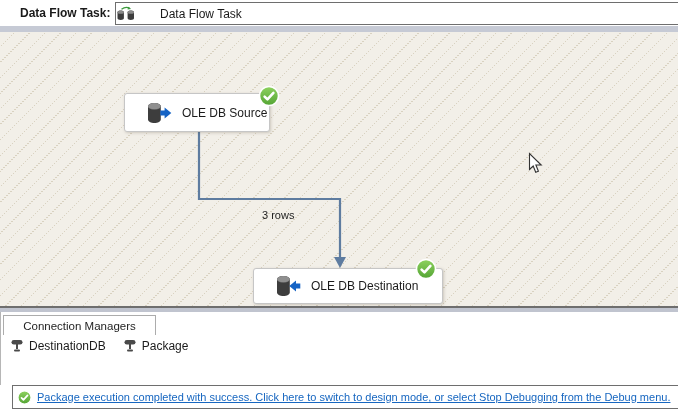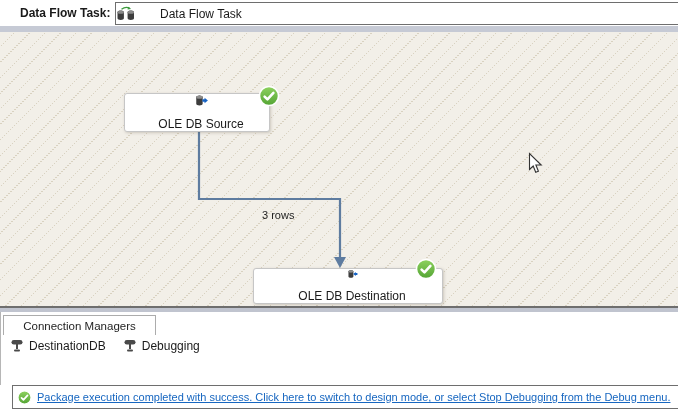--- a/index.html
+++ b/index.html
@@ -17,21 +17,21 @@
 
   
   .canvas { position:absolute; left:0; top:32px; width:678px; height:275px;
             background-color:#f2efe8;
             background-image:
               repeating-linear-gradient(0deg, #f2efe8 0 1px, rgba(242,239,232,0) 1px 2px),
               repeating-linear-gradient(135deg, rgba(242,239,232,0) 0 10px, #d9d2c1 10px 11px); }
 
   .flow-node { position:absolute; background:#fff; border:1px solid #c6c6c6; border-radius:3px;
                box-shadow:1px 1px 3px rgba(90,80,60,0.25); display:flex; align-items:center;
-               padding-left:8px; gap:10px;flex-direction:column; }
+               padding-left:20px; gap:10px; }
   .node-source { left:124px; top:61px; width:146px; height:39px; }
   .node-dest   { left:253px; top:236px; width:190px; height:36px; }
   .node-label  { font-size:12px; color:#1b1b1b; white-space:nowrap; }
 
   .status-badge { position:absolute; width:22px; height:22px; }
   .badge-source { left:258px; top:53px; }
   .badge-dest   { left:415px; top:226px; }
 
   .connector-svg { position:absolute; left:0; top:0; width:678px; height:275px; pointer-events:none; }
   .connector-label { position:absolute; left:262px; top:177px; font-size:11px; color:#1e1e1e; }
@@ -147,21 +147,21 @@
           <rect x="3" y="10.4" width="6" height="2.2" rx="1" fill="#4a4a4a"></rect>
         </svg>
         <span class="cm-item-label">DestinationDB</span>
       </div>
       <div class="cm-item">
         <svg class="icon-block" width="12" height="14" viewBox="0 0 12 14">
           <rect x="0.5" y="1" width="11" height="4.6" rx="2.3" fill="#4a4a4a"></rect>
           <rect x="5" y="5" width="2" height="5" fill="#4a4a4a"></rect>
           <rect x="3" y="10.4" width="6" height="2.2" rx="1" fill="#4a4a4a"></rect>
         </svg>
-        <span class="cm-item-label">Debugging</span>
+        <span class="cm-item-label">Package</span>
       </div>
     </div>
   </div>
 
   <div class="status-bar">
     <svg class="icon-block" width="15" height="15" viewBox="0 0 24 24">
       <defs>
         <linearGradient id="gcheck3" x1="0" y1="0" x2="0" y2="1">
           <stop offset="0" stop-color="#8ed25f"></stop>
             <stop offset="1" stop-color="#54a434"></stop>

